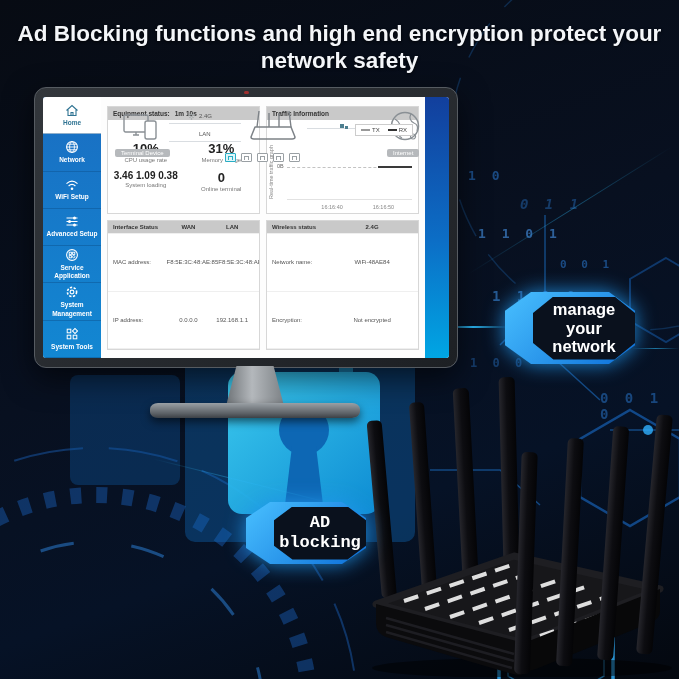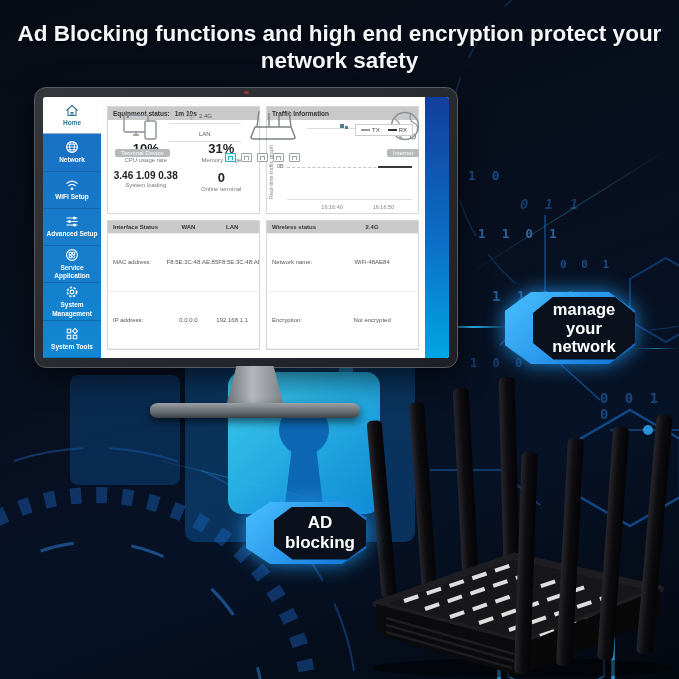--- a/index.html
+++ b/index.html
@@ -80,21 +80,21 @@
   .oct-out{width:100%;height:100%;background:linear-gradient(135deg,#49c0ff,#0d6fd8);
     clip-path:polygon(20% 0,80% 0,100% 26%,100% 74%,80% 100%,20% 100%,0 74%,0 26%);
     display:flex;align-items:center;justify-content:center;}
   .oct-in{width:calc(100% - 9px);height:calc(100% - 9px);background:#0a111d;
     clip-path:polygon(20% 0,80% 0,100% 26%,100% 74%,80% 100%,20% 100%,0 74%,0 26%);
     display:flex;align-items:center;justify-content:center;text-align:center;
     color:#fff;font-weight:bold;line-height:1.15;margin-left:28px;}
   .callout.manage{left:505px;top:292px;width:130px;height:72px;}
   .callout.manage .oct-in{font-size:16.5px;}
   .callout.adblock{left:246px;top:502px;width:120px;height:62px;}
-  .callout.adblock .oct-in{font-size:17px;}
+  .callout.adblock .oct-in{font-size:17px;font-family:Liberation Mono, monospace;}
   
   .router{position:absolute;left:362px;top:372px;z-index:3;}
 </style>
 </head>
 <body>
 
 <div class="scene">
 
   <svg class="bg-svg" width="679" height="679">
     <defs>

